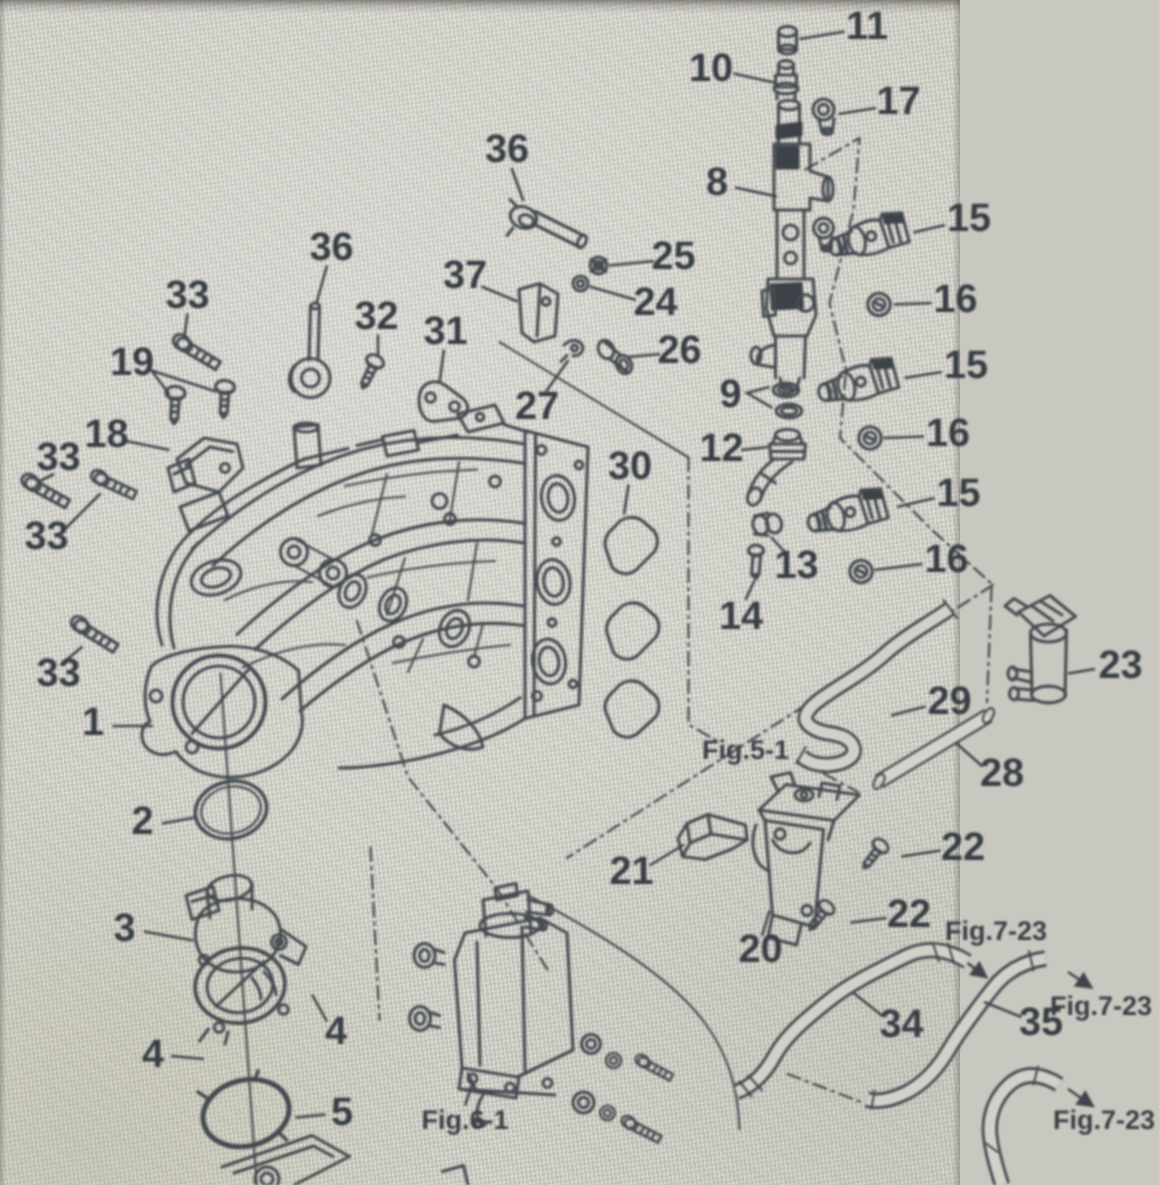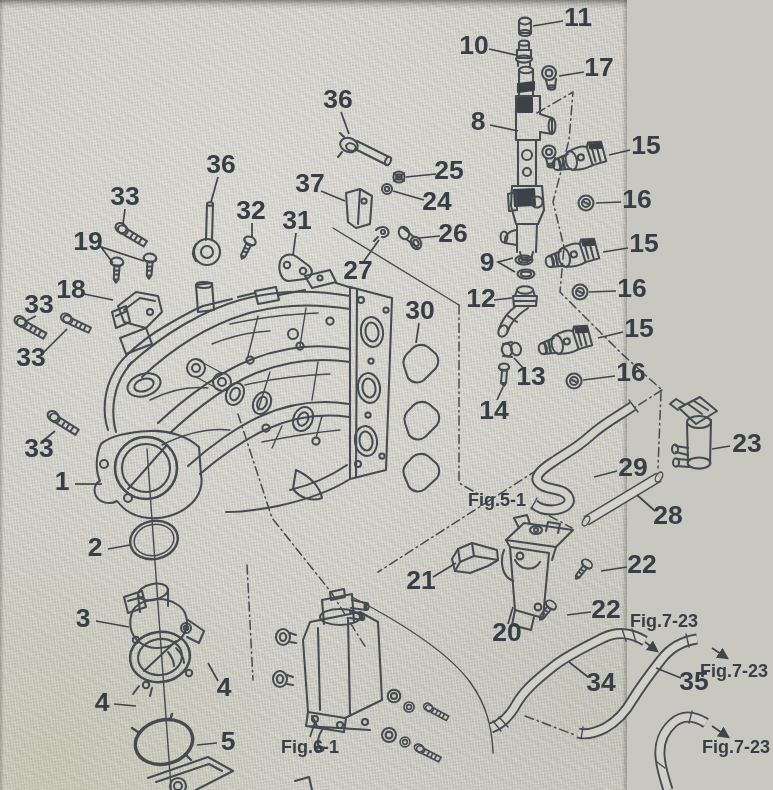--- a/index.html
+++ b/index.html
@@ -14,20 +14,21 @@
     background-image:
       linear-gradient(to bottom, rgba(58,54,50,0.50), rgba(58,54,50,0.18) 4px, rgba(58,54,50,0) 9px),
       linear-gradient(to right, rgba(70,68,62,0.30), rgba(70,68,62,0) 4px),
       linear-gradient(to left, rgba(70,68,62,0.33), rgba(70,68,62,0) 5px),
       radial-gradient(130% 95% at 42% 30%, rgba(255,255,255,0.20), rgba(255,255,255,0) 62%),
       radial-gradient(60% 45% at 8% 97%, rgba(168,172,128,0.22), rgba(168,172,128,0) 70%),
       radial-gradient(70% 50% at 97% 90%, rgba(150,150,130,0.14), rgba(150,150,130,0) 70%),
       repeating-linear-gradient(83deg, rgba(255,255,255,0.09) 0 1.3px, rgba(118,116,106,0.09) 1.3px 2.8px),
       repeating-linear-gradient(-8deg, rgba(255,255,255,0.06) 0 1.4px, rgba(112,112,102,0.07) 1.4px 3.1px),
       repeating-linear-gradient(36deg, rgba(158,156,146,0.04) 0 5px, rgba(228,227,219,0.04) 5px 10px);
+    padding-left: 13px;
   }
   #diagram{position:absolute;left:0;top:0;filter:blur(0.55px);}
   .art{stroke:#454b51;fill:none;stroke-width:2.05;stroke-linecap:round;stroke-linejoin:round;}
   .thin{stroke-width:1.4;}
   .dark{fill:#3d4248;stroke:#3d4248;}
   .zone{stroke-width:1.5;stroke-dasharray:9 4 1.5 4;}
   .lead{stroke:#40454b;stroke-width:1.7;fill:none;}
   .hose-out{stroke:#474c52;stroke-width:11;fill:none;}
   .hose-in{stroke:#d2d1c9;stroke-width:7.2;fill:none;}
   .pipe-out{stroke:#474c52;stroke-width:10.5;fill:none;}

